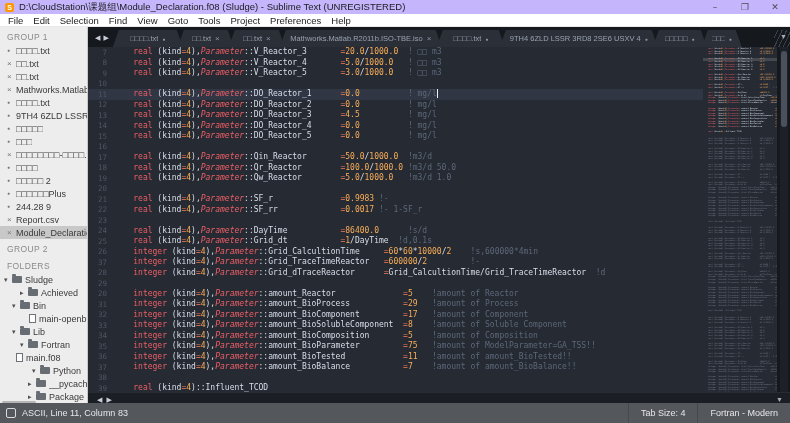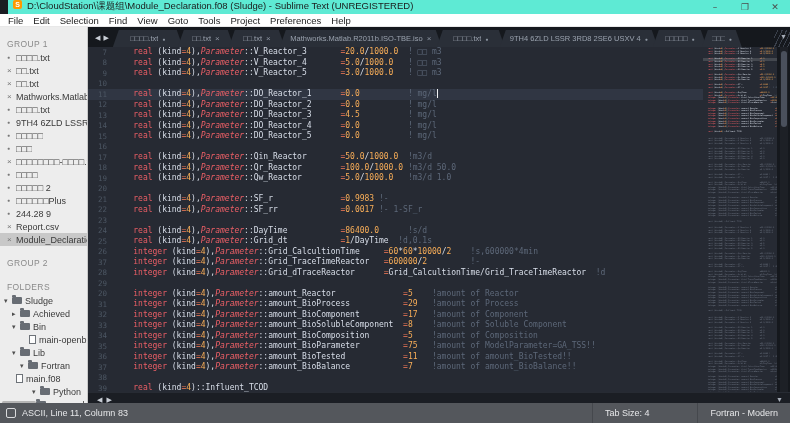--- a/index.html
+++ b/index.html
@@ -1,36 +1,36 @@
 <!DOCTYPE html>
 <html style="--brand: #ff9800; --kw: #ec5f66; --num: #f9ae58; --op: #f97b58; --plain: #d8dee9; --cmt: #5d6879; --edbg: #262a33; --lineband: #303643; --tabbar: #15181d; --tabbg: #2a2f38; --sidebg: #ededed; --statusbg: #54575c;"><head>
 <meta charset="utf-8">
 <style>
   html,body{margin:0;padding:0;}
   body{width:790px;height:423px;overflow:hidden;font-family:"Liberation Sans","DejaVu Sans",sans-serif;
        background:#1a1d23;position:relative;font-size:10px;-webkit-font-smoothing:antialiased;}
   #window{position:absolute;inset:0;}
 
   
-  #titlebar{position:absolute;left:8px;top:0;right:0;height:14px;background:#5eead4;display:flex;}
+  #titlebar{position:absolute;left:0;top:0;right:0;height:14px;background:#c4b5fd;display:flex;align-items:center;}
   #app-icon{width:9px;height:9px;margin:0 5px 0 5px;background:var(--brand);border-radius:2px;color:#fff;
             font-size:7px;line-height:9px;text-align:center;font-weight:bold;}
   #title-text{font-size:9.5px;color:#1b1b1b;white-space:nowrap;}
   #win-controls{margin-left:auto;display:flex;height:100%;}
   .win-btn{width:30px;text-align:center;font-size:9px;color:#4c4c4c;line-height:14px;font-family:"DejaVu Sans",sans-serif;}
 
   
   #menubar{position:absolute;left:0;top:14px;right:0;height:13px;background:#ffffff;display:flex;align-items:center;
            border-bottom:1px solid #e8e8e8;box-sizing:border-box;padding-left:3px;}
   .menu-item{padding:0 5px;font-size:9.5px;color:#222;white-space:nowrap;}
 
   
   #sidebar{position:absolute;left:0;top:27px;width:88px;bottom:17px;background:var(--sidebg);overflow:hidden;
            border-right:1px solid #c9c9c9;box-sizing:border-box;}
-  .sb-header{font-size:8.5px;color:#8a8a8a;padding:12px 0 2px 7px;letter-spacing:.4px;white-space:nowrap;}
+  .sb-header{font-size:8.5px;color:#8a8a8a;padding:5px 0 2px 7px;letter-spacing:.4px;white-space:nowrap;}
   .sb-row{height:13px;display:flex;align-items:center;padding-left:7px;white-space:nowrap;overflow:hidden;}
   .sb-row.selected{background:#c8c8c8;}
   .sb-mark{width:9px;flex:0 0 9px;color:#787878;font-size:8px;line-height:13px;}
   .sb-mark.dot{font-size:5px;}
   .sb-label{font-size:9px;color:#3a3a3a;overflow:hidden;white-space:nowrap;}
   .tree-arrow{width:8px;flex:0 0 8px;color:#4f4f4f;font-size:7px;}
   .icon-folder{flex:0 0 10px;width:10px;height:7px;background:#686d74;border-radius:1px;margin-right:3px;position:relative;}
   .icon-folder::before{content:"";position:absolute;left:0;top:-2px;width:4px;height:2px;background:#686d74;border-radius:1px 1px 0 0;}
   .icon-file{flex:0 0 7px;width:7px;height:9px;background:#fdfdfd;border:1px solid #6d7278;box-sizing:border-box;margin-right:3px;margin-left:1px;}
   #sb-hscroll{position:absolute;left:2px;bottom:2px;width:34px;height:3px;background:#b5b5b5;border-radius:2px;}
@@ -74,21 +74,21 @@
   #vscroll{position:absolute;right:2px;top:20px;width:8px;bottom:14px;background:#1d2026;}
   #vthumb{position:absolute;left:1px;right:1px;top:4px;height:76px;background:#4a505c;border-radius:3px;}
   #hscroll{position:absolute;left:0;right:0;bottom:0;height:14px;background:#1b1e24;border-top:1px solid #272b33;box-sizing:border-box;
            display:flex;align-items:center;gap:4px;padding-left:9px;}
 
   
   #statusbar{position:absolute;left:0;bottom:0;right:0;height:20px;background:var(--statusbg);display:flex;align-items:center;
              color:#e6e7e9;font-size:9px;}
   #status-icon{width:8px;height:8px;border:1px solid #d9dadc;border-radius:2px;margin:0 6px 0 6px;}
   .status-seg{padding:0 12px;border-left:1px solid #45484d;height:100%;display:flex;align-items:center;white-space:nowrap;}
-  #status-right{margin-left:auto;display:flex;height:100%;gap:36px;}
+  #status-right{margin-left:auto;display:flex;height:100%;}
 </style>
 </head>
 <body>
 
 <div id="window">
 
   <div id="titlebar">
     <div id="app-icon">S</div>
     <div id="title-text">D:\CloudStation\课题组\Module_Declaration.f08 (Sludge) - Sublime Text (UNREGISTERED)</div>
     <div id="win-controls">
@@ -176,21 +176,21 @@
         </div>
       </div>
     <div class="sb-header">GROUP 2</div>
     <div class="sb-header">FOLDERS</div>
     <div id="folder-tree">
         <div class="sb-row" style="padding-left: 4px;">
           <div class="tree-arrow">▾</div>
           <div class="icon-folder"></div>
           <div class="sb-label">Sludge</div>
         </div>
-        <div class="sb-row" style="padding-left: 12px;">
+        <div class="sb-row" style="padding-left: 4px; margin-left: 16px;">
           <div class="tree-arrow">▸</div>
           <div class="icon-folder"></div>
           <div class="sb-label">Achieved</div>
         </div>
         <div class="sb-row" style="padding-left: 12px;">
           <div class="tree-arrow">▾</div>
           <div class="icon-folder"></div>
           <div class="sb-label">Bin</div>
         </div>
         <div class="sb-row" style="padding-left: 20px;">

